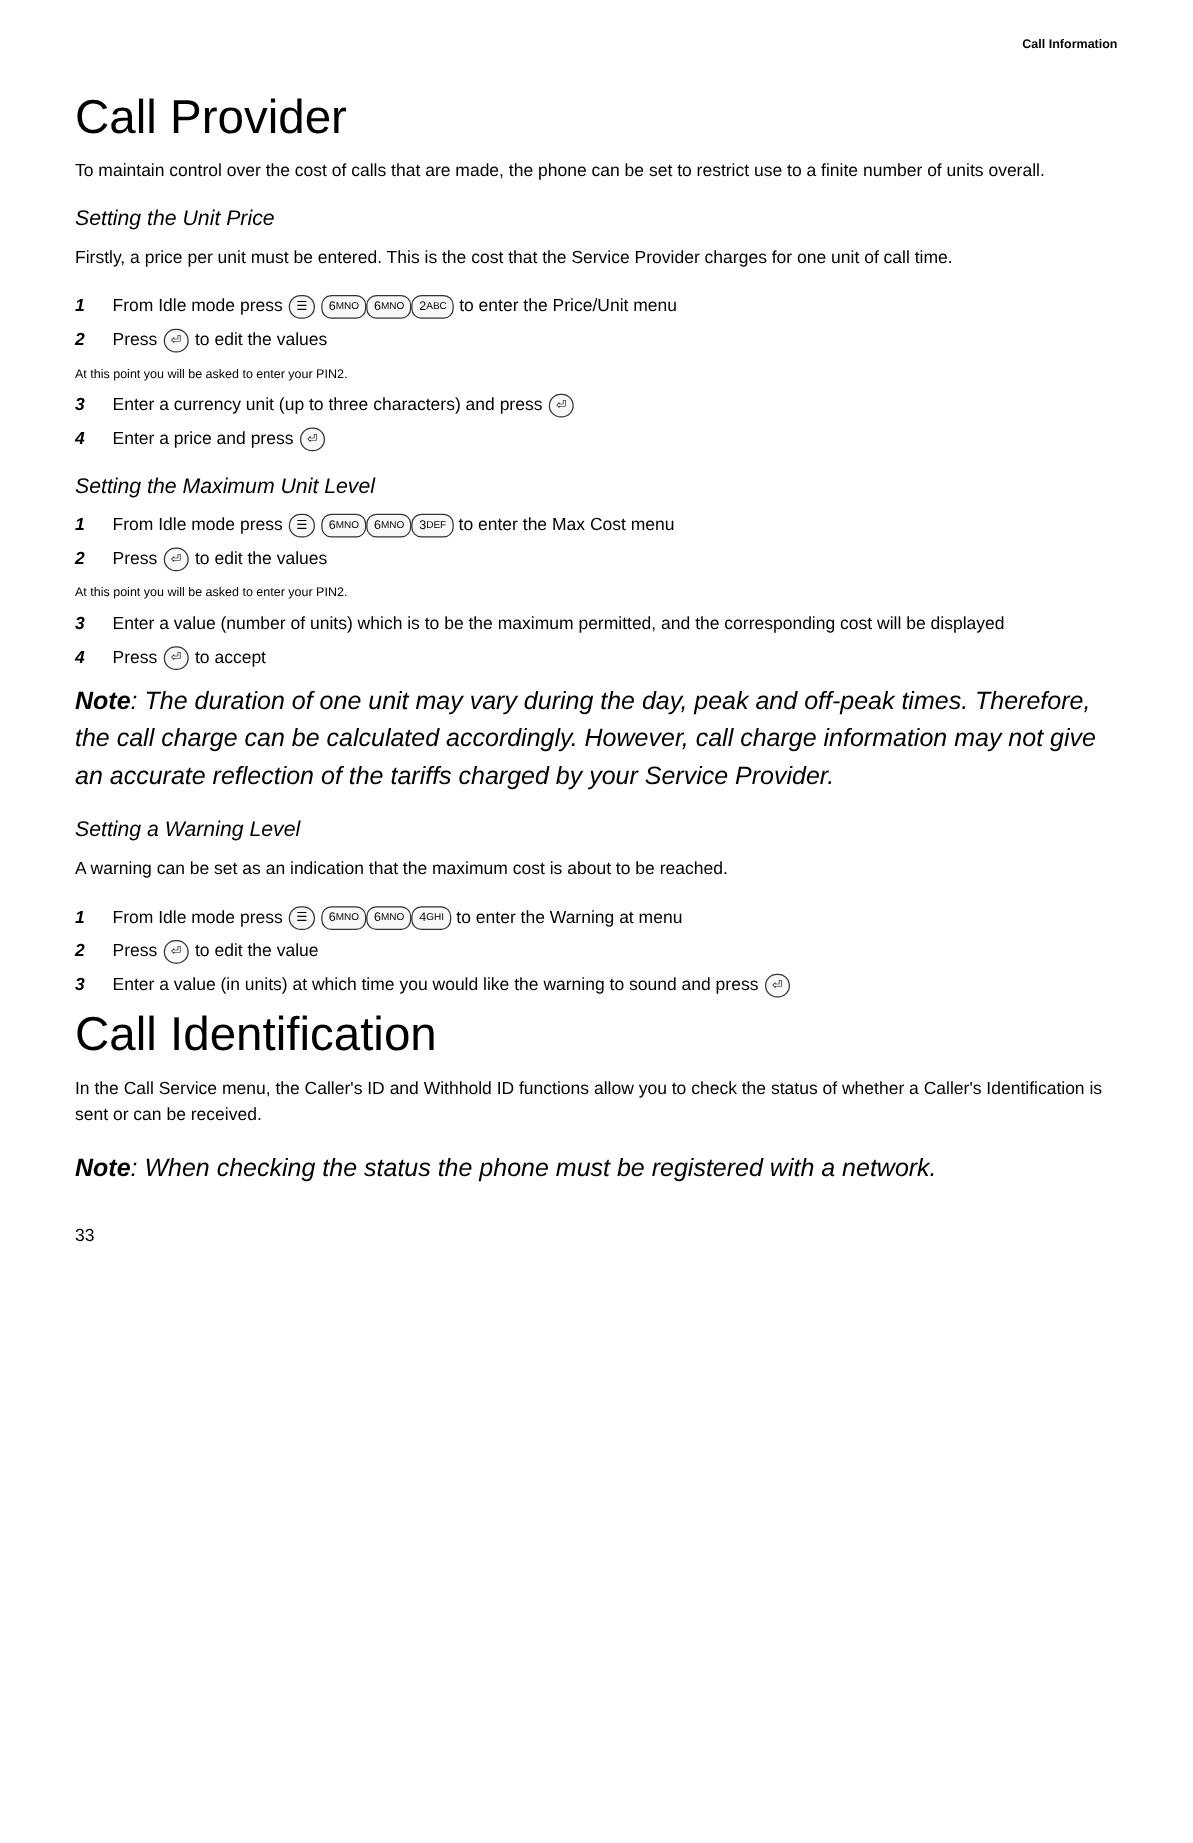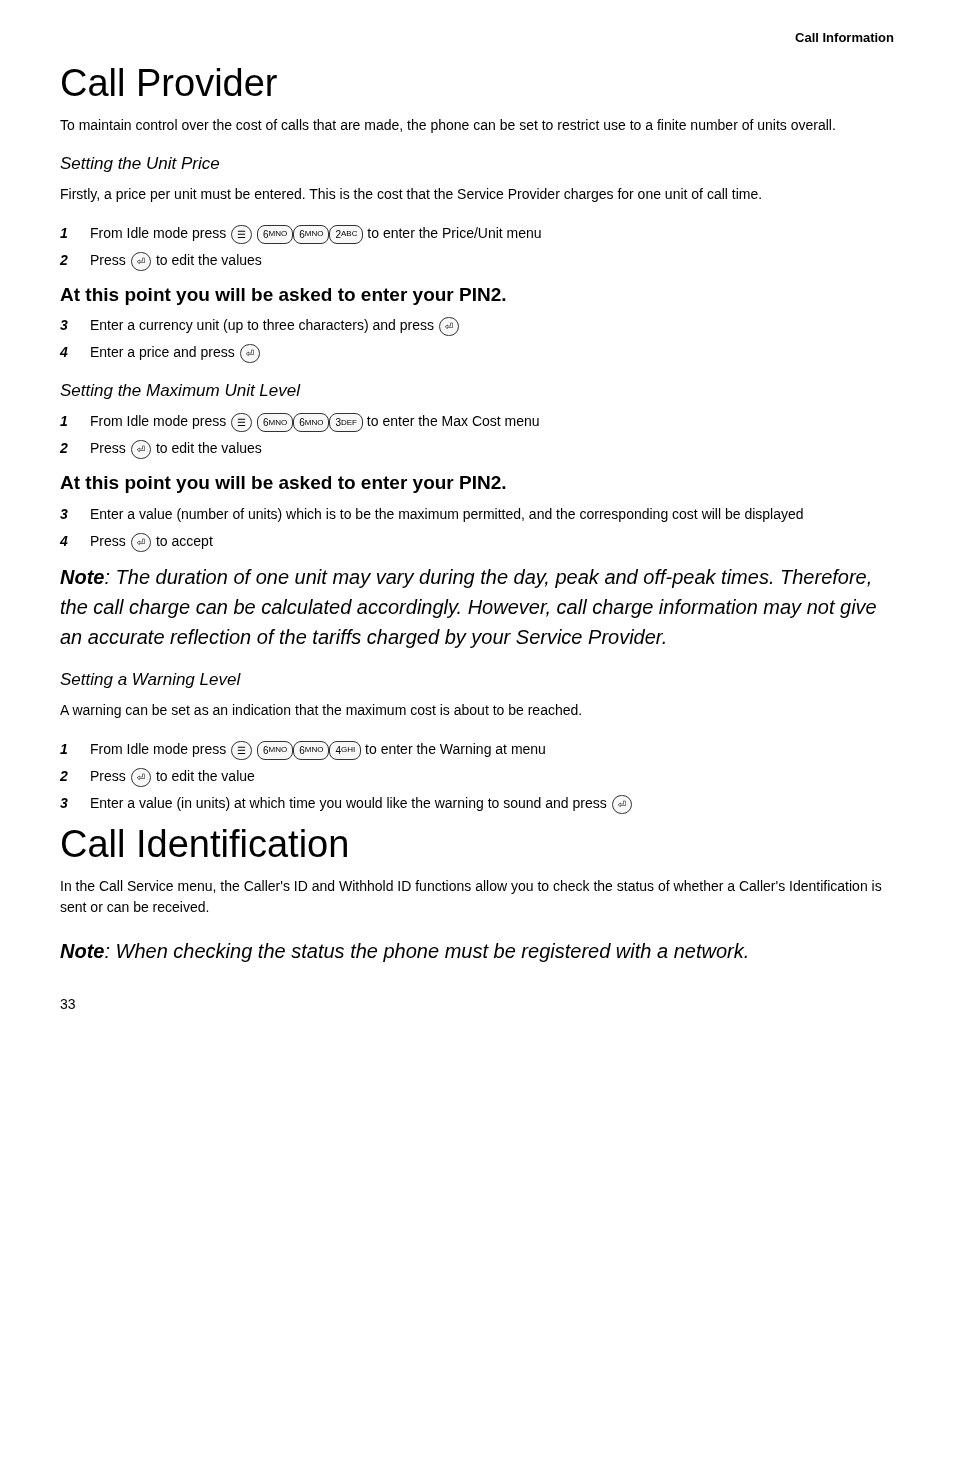--- a/index.html
+++ b/index.html
@@ -12,22 +12,22 @@
       font-family: Arial, Helvetica, sans-serif;
       font-size: 14px;
       color: #000000;
       width: 954px;
       min-height: 1474px;
       padding: 30px 60px 60px 60px;
     }
     .page-header {
       text-align: right;
       font-weight: bold;
-      font-size: 13px;
-      margin-bottom: 18px;
+      font-size: 10px;
+      margin-bottom: 33px;
     }
     h1.section-title {
       font-size: 38px;
       font-weight: normal;
       margin-bottom: 10px;
       line-height: 1.1;
     }
     .intro-text {
       font-size: 14px;
       line-height: 1.5;
@@ -58,25 +58,24 @@
     }
     .step-content {
       flex: 1;
       font-size: 14px;
       line-height: 1.5;
     }
     .step-content .bold {
       font-weight: normal;
     }
     .pin-note {
-      font-size: 19px;
+      font-size: 10px;
       line-height: 1.5;
       margin-bottom: 6px;
       margin-top: 2px;
-      font-weight: bold;
     }
     .note-block {
       font-style: italic;
       font-size: 20px;
       line-height: 1.5;
       margin-top: 10px;
       margin-bottom: 10px;
     }
     .note-block .note-label {
       font-weight: bold;

